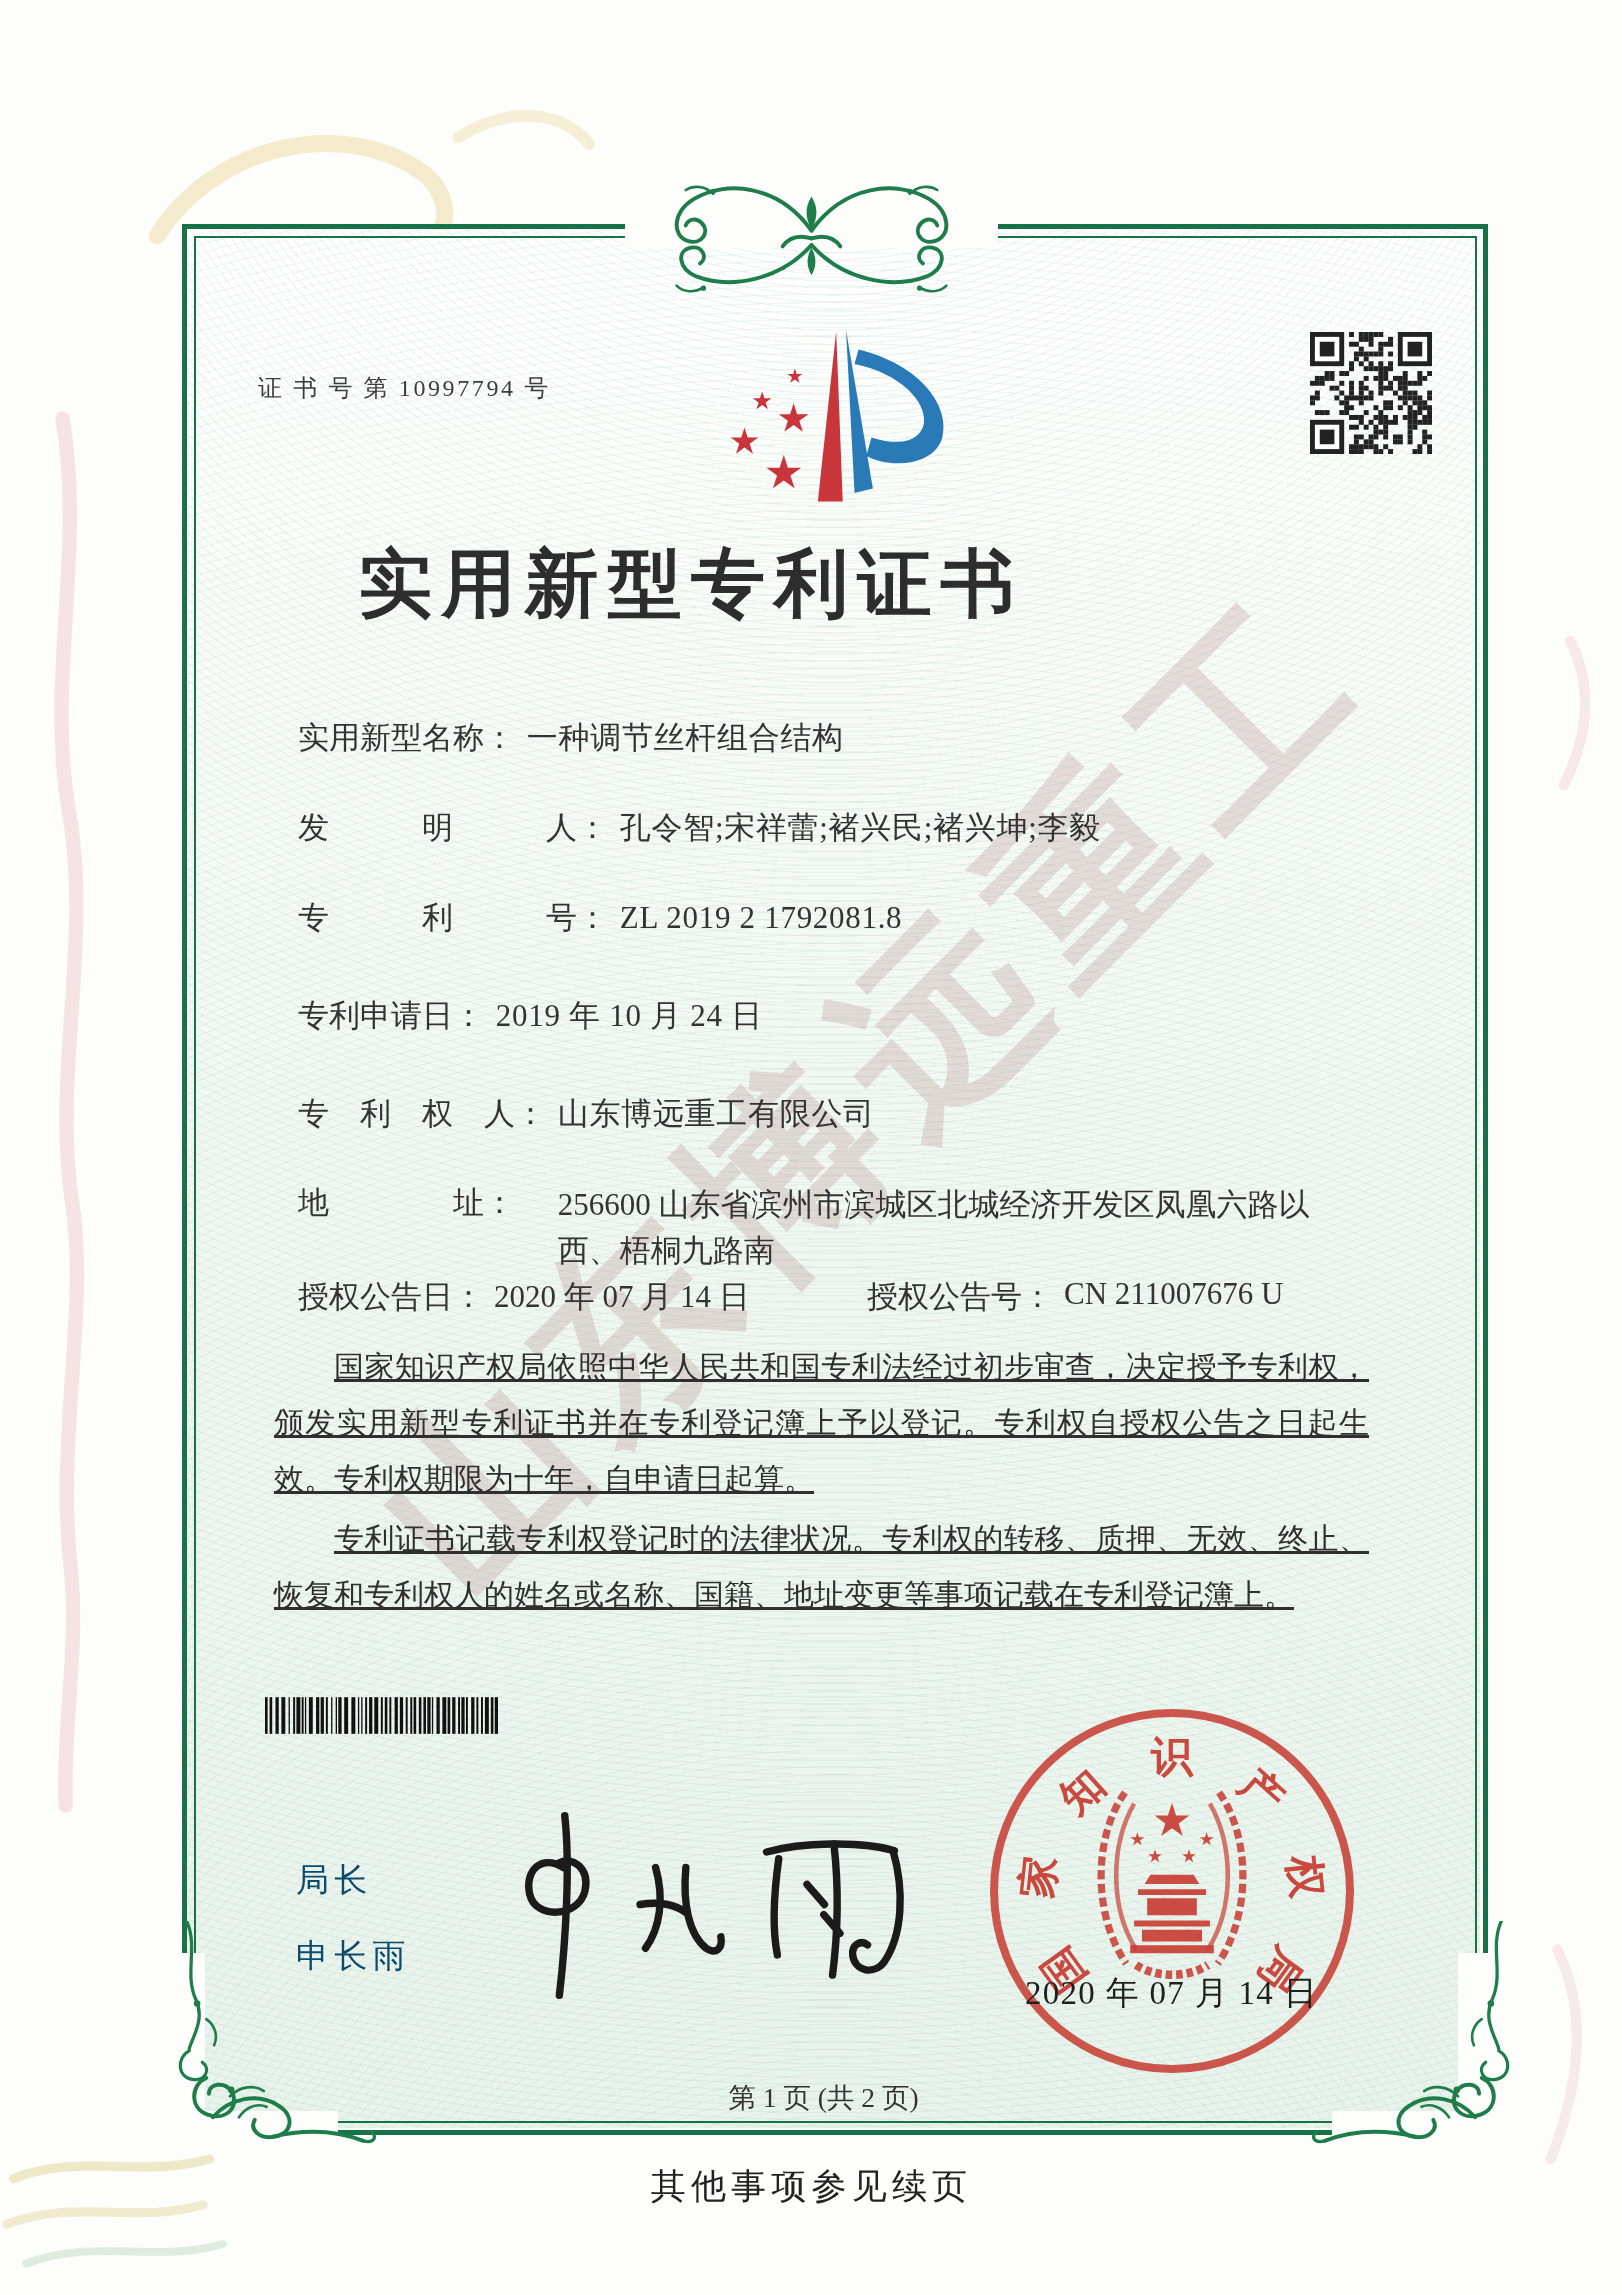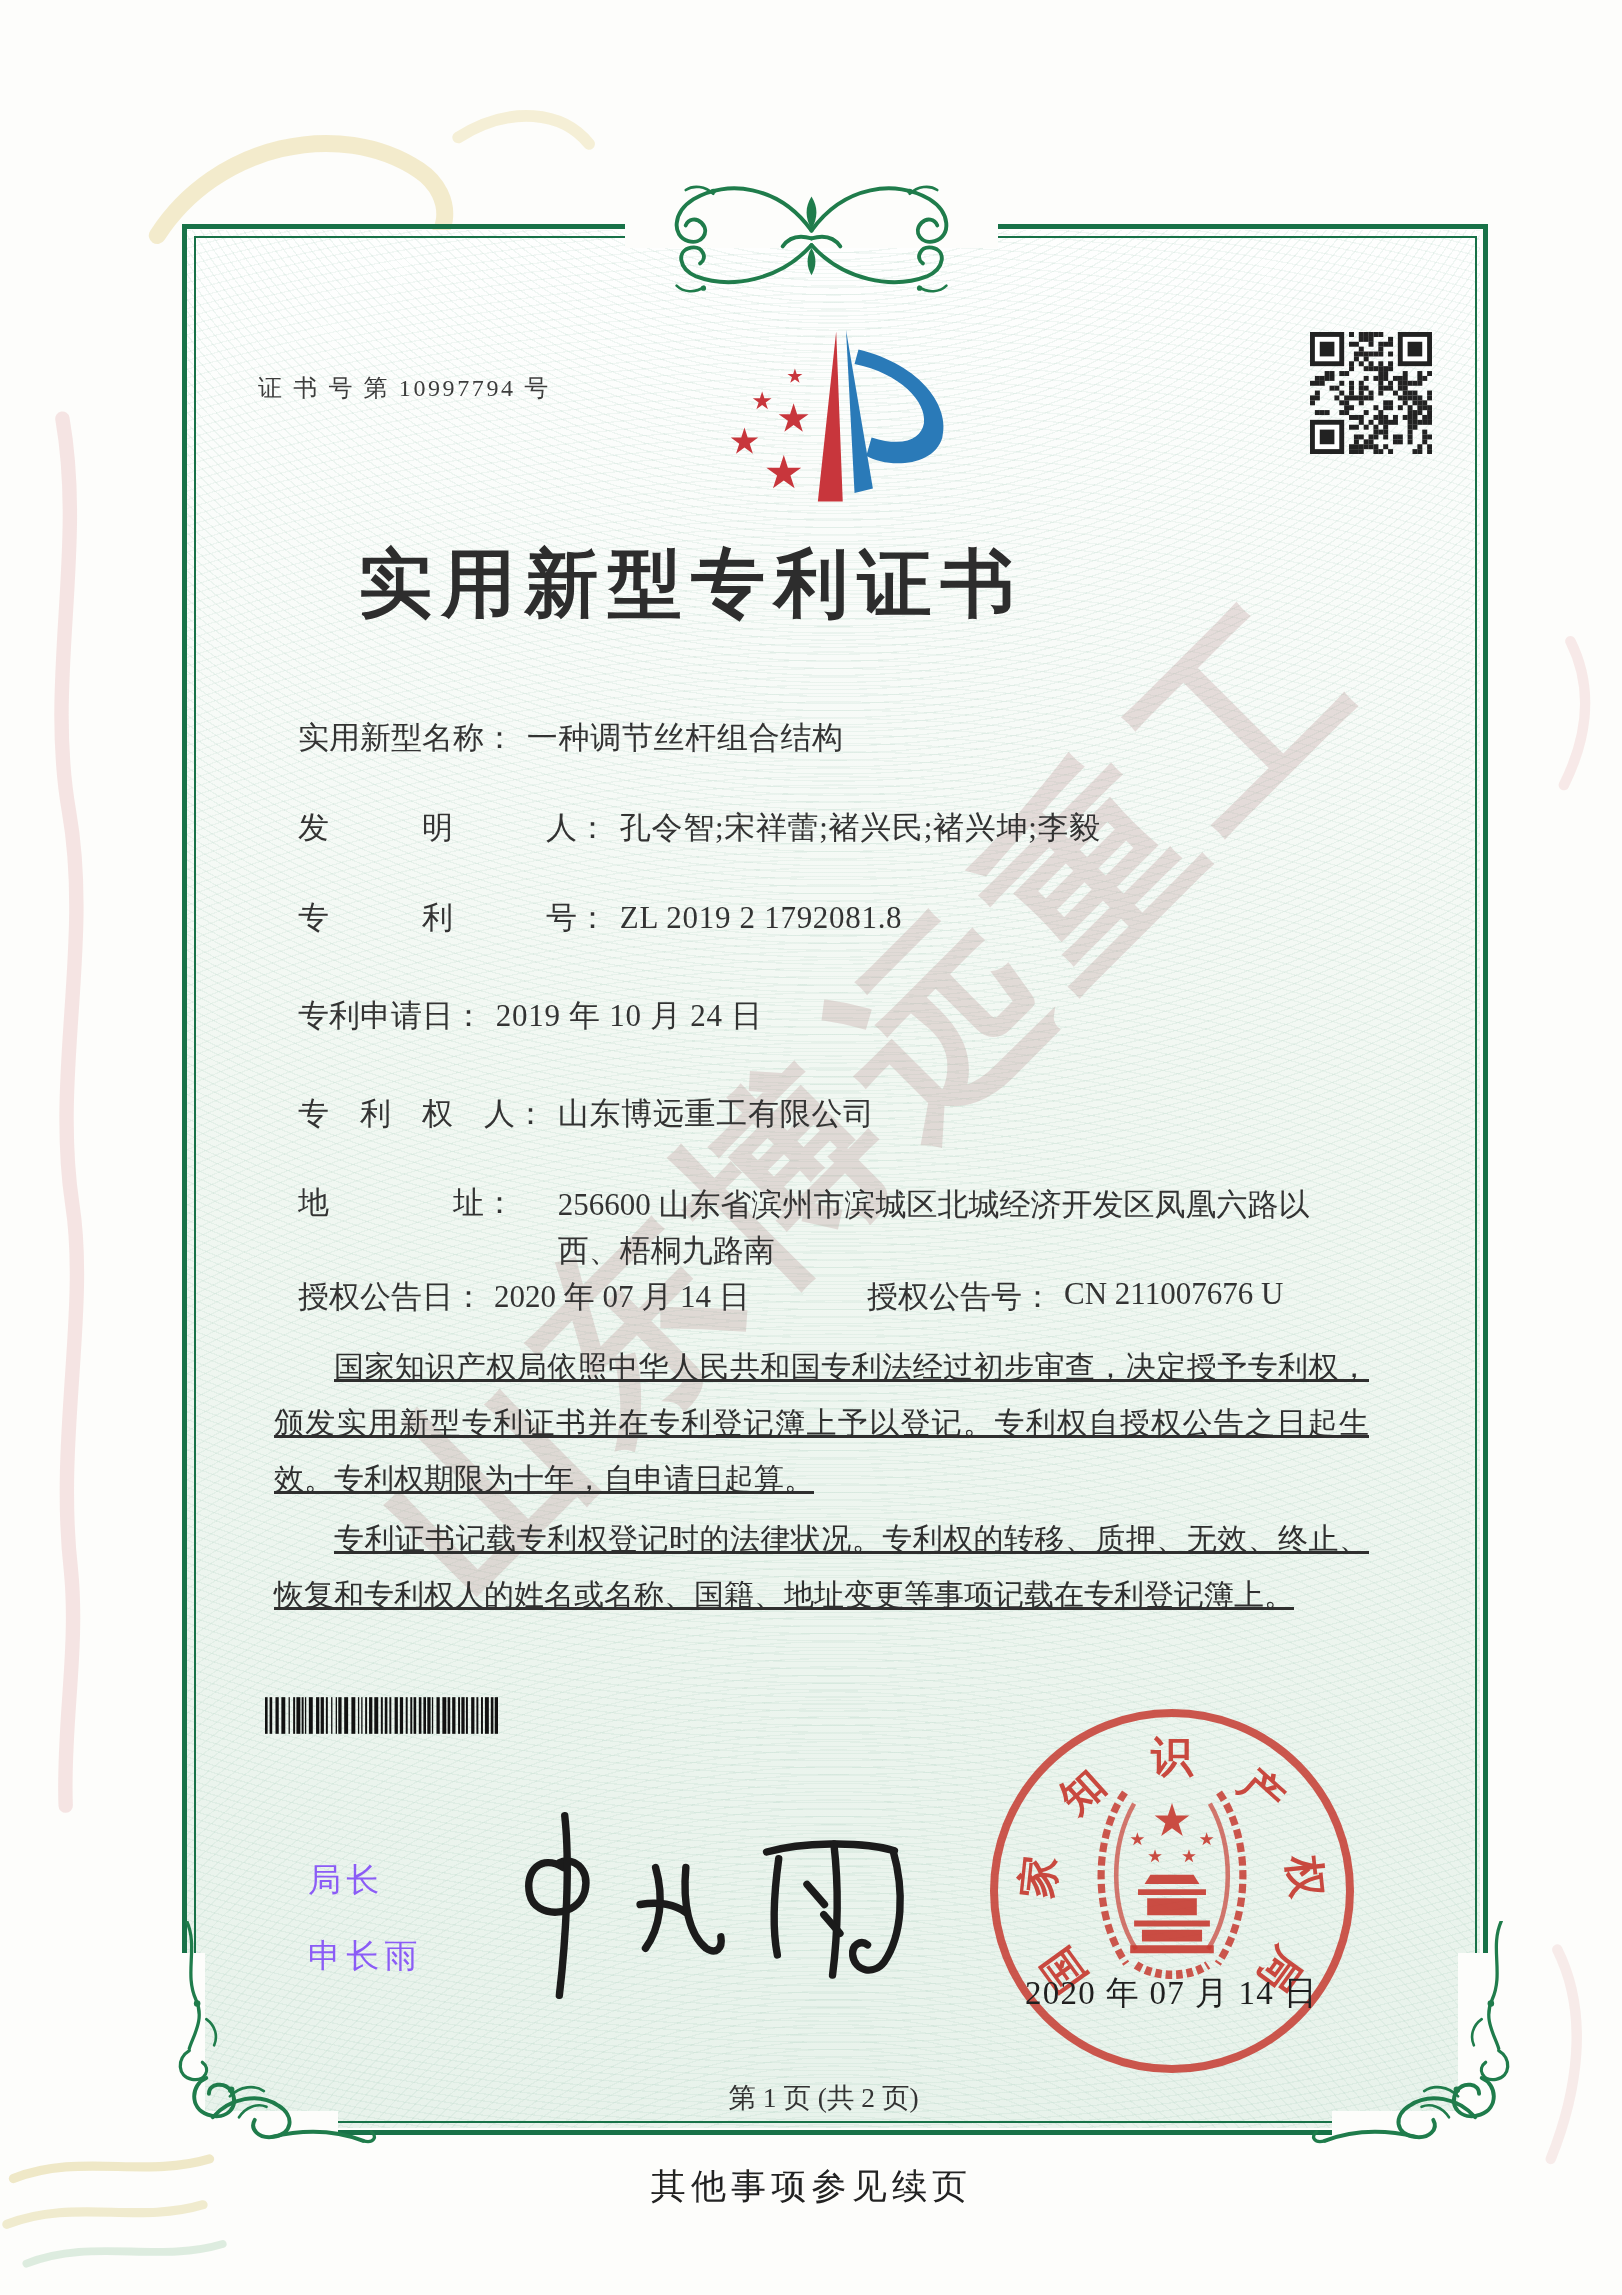--- a/index.html
+++ b/index.html
@@ -40,21 +40,21 @@
   .row .lab{display:inline-block;}
   .row .val{display:inline-block;margin-left:11.8px;letter-spacing:0.7px;}
   .row5{left:298px;font-size:31px;color:#333;display:flex;gap:16px;}
   .row5 .lab{flex:0 0 232px;}
   .row5 .val{width:769px;margin-left:11.8px;line-height:46px;white-space:normal;}
   .rowA{left:298px;top:1276px;width:1178px;height:39px;font-size:31px;color:#333;}
   .rowA span{position:absolute;white-space:nowrap;}
   .law{left:270px;top:1335px;width:1103px;font-size:30px;line-height:56px;color:#2f2f2f;
        text-align:justify;z-index:7;}
   .law p{margin:4px;text-indent:2em;text-decoration:underline;}
-  .sig-label{left:308px;font-size:33px;color:#8b5cf6;letter-spacing:5.2px;}
+  .sig-label{left:296px;font-size:33px;color:#0c4a6e;letter-spacing:5.2px;}
   .footer-page{left:12px;top:2080px;width:1623px;text-align:center;font-size:27.5px;color:#333;}
   .footer-note{left:0;top:2163px;width:1623px;text-align:center;font-size:35px;letter-spacing:5.2px;color:#222;}
   
   .seal{left:990px;top:1709px;width:364px;height:364px;z-index:8;}
   .seal-ring{position:absolute;left:0;top:0;width:364px;height:364px;border:8.5px solid rgba(198,58,48,0.85);
              border-radius:50%;box-sizing:border-box;}
   .seal-char{position:absolute;left:50%;top:50%;font-size:42px;font-weight:bold;color:rgba(198,58,48,0.92);}
   .seal-date{left:995px;top:1971px;width:353px;text-align:center;font-size:33px;color:#1f1f1f;
              letter-spacing:1.3px;z-index:10;}
 </style>

